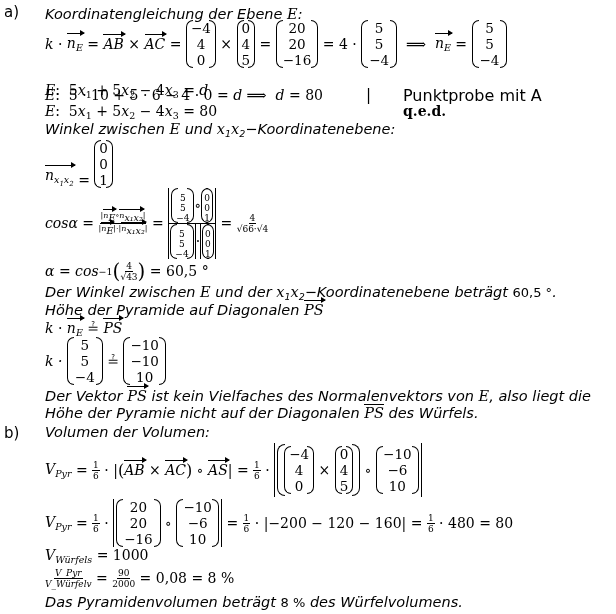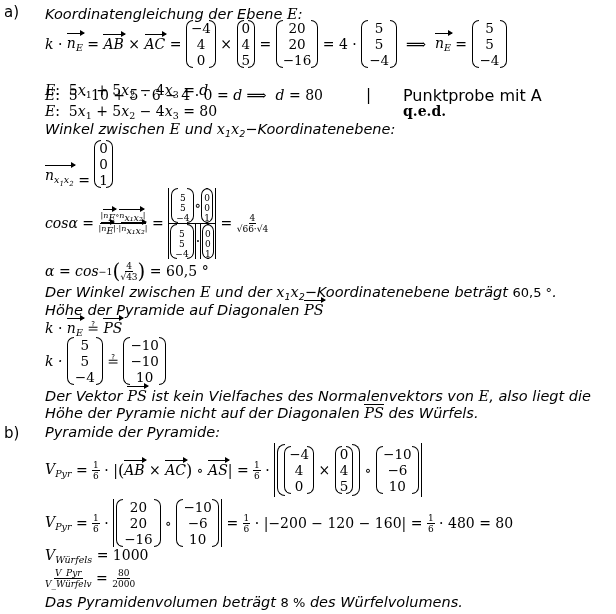--- a/index.html
+++ b/index.html
@@ -151,21 +151,21 @@
         <span>−10</span>
         <span>−10</span>
         <span>10</span>
       </span><span class="rp"></span></span>
 </div>
 
 <div class="abs it" style="left:45px;top:388px;">Der Vektor <span class="arr mi">PS</span> ist kein Vielfaches des Normalenvektors von <span class="mi">E</span>, also liegt die</div>
 <div class="abs it" style="left:45px;top:405px;">Höhe der Pyramie nicht auf der Diagonalen <span class="ovl mi">PS</span> des Würfels.</div>
 
 <div class="abs lbl" style="left:4px;top:424px;">b)</div>
-<div class="abs it" style="left:45px;top:424px;">Pyramide der Pyramide:</div>
+<div class="abs it" style="left:45px;top:424px;">Volumen der Volumen:</div>
 
 <div class="abs row m" style="left:45px;top:444px;height:52px;">
   <span class="mi">V<sub>Pyr</sub></span>&nbsp;=&nbsp;<span class="frac">
       <span class="num">1</span>
       <span>6</span>
     </span>&nbsp;·&nbsp;|<span style="font-size:16px;">(</span><span class="arr mi">AB</span>&nbsp;×&nbsp;<span class="arr mi">AC</span><span style="font-size:16px;">)</span>&nbsp;∘&nbsp;<span class="arr mi">AS</span>|&nbsp;=&nbsp;<span class="frac">
       <span class="num">1</span>
       <span>6</span>
     </span>&nbsp;·&nbsp;
   <span style="display:inline-flex;align-items:center;border-left:1.4px solid #000;border-right:1.4px solid #000;padding:0 2px;height:54px;">
@@ -222,19 +222,19 @@
 
 <div class="abs m" style="left:45px;top:547px;"><span class="mi">V<sub>Würfels</sub></span> = 1000</div>
 
 <div class="abs row m" style="left:45px;top:563px;height:30px;">
   <span class="frac mi" style="font-size:9px;">
       <span class="num">V_Pyr</span>
       <span>V_Würfelv</span>
     </span>
   &nbsp;=&nbsp;
   <span class="frac">
-      <span class="num">80</span>
+      <span class="num">90</span>
       <span>2000</span>
     </span>
-  &nbsp;
+  &nbsp;<span>= 0,08 = 8 %</span>
 </div>
 
 <div class="abs it" style="left:45px;top:594px;">Das Pyramidenvolumen beträgt <span class="up" style="font-size:13px;">8 %</span> des Würfelvolumens.</div>
 
 </body></html>

